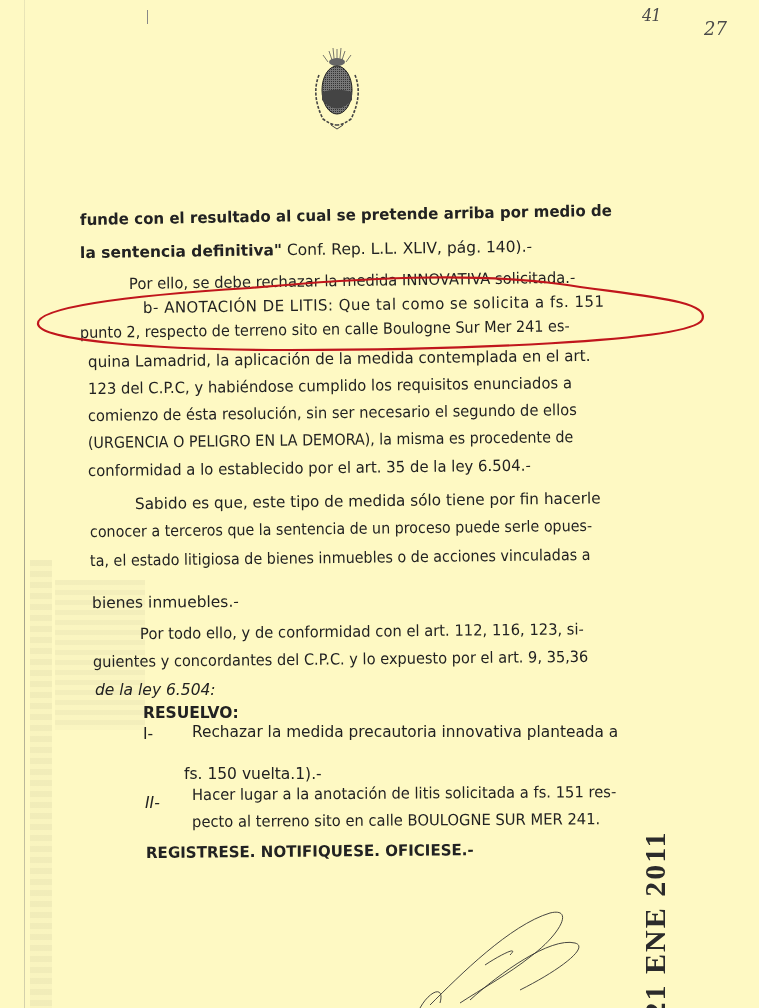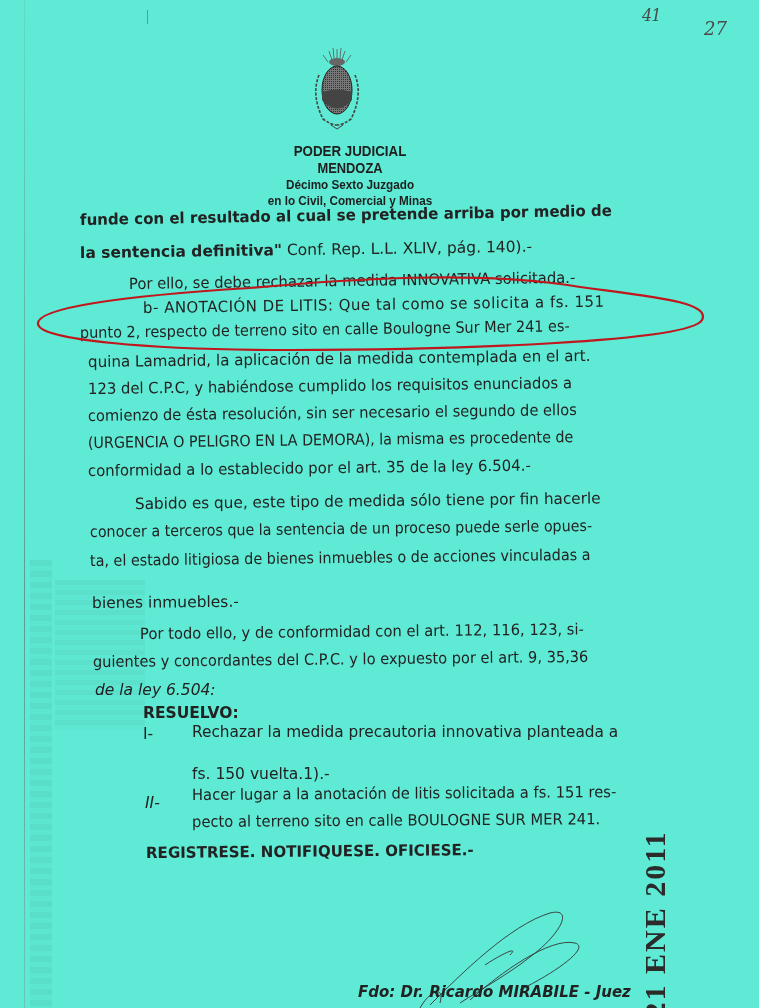--- a/index.html
+++ b/index.html
@@ -12,21 +12,21 @@
       height: 1008px;
       position: relative;
       overflow: hidden;
       font-family: "DejaVu Sans", sans-serif;
       color: #1a1a1a;
     }
     .page {
       position: absolute;
       left: 0; top: 0;
       width: 759px; height: 1008px;
-      background: #5eead4;
+      background: #fef9c3;
     }
     
     .scan-edge-line {
       position: absolute;
       left: 24px; top: 0;
       width: 1px; height: 1008px;
       background: linear-gradient(to bottom, rgba(120,120,120,0.15), rgba(90,90,90,0.55) 60%, rgba(120,120,120,0.3));
     }
     .scan-shadow {
       position: absolute;
@@ -164,26 +164,20 @@
     <ellipse cx="28" cy="45" rx="15" ry="24" fill="url(#hatch)" stroke="#222" stroke-width="1"></ellipse>
     <path d="M13 47 Q28 42 43 47 L43 55 Q28 72 13 55 Z" fill="#444"></path>
 
     <g fill="none" stroke="#444" stroke-width="1.6" stroke-dasharray="3 1.5">
       <path d="M10 30 Q2 50 14 74 Q22 80 28 80"></path>
       <path d="M46 30 Q54 50 42 74 Q34 80 28 80"></path>
     </g>
     <path d="M22 80 L28 84 L34 80" stroke="#444" fill="none"></path>
   </svg>
 
-  <div class="header">
-    <div class="h1">PODER JUDICIAL</div>
-    <div class="h2">MENDOZA</div>
-    <div class="h3">Décimo Sexto Juzgado</div>
-    <div class="h4">en lo Civil, Comercial y Minas</div>
-  </div>
 
   <div class="line bold" style="left:80px; top:210px; transform: rotate(-1deg) scaleX(0.97);">
     <span>funde con el resultado al cual se pretende arriba por medio de</span>
   </div>
   <div class="line" style="left:80px; top:243px; transform: rotate(-0.8deg);">
     <span class="bold">la sentencia definitiva"</span><span> Conf. Rep. L.L. XLIV, pág. 140).-</span>
   </div>
   <div class="line" style="left:129px; top:274px; transform: rotate(-0.8deg) scaleX(0.95);">
     <span>Por ello, se debe rechazar la medida INNOVATIVA solicitada.-</span>
   </div>
@@ -227,21 +221,21 @@
     <span>guientes y concordantes del C.P.C. y lo expuesto por el art. 9, 35,36</span>
   </div>
   <div class="line" style="left:95px; top:680px;font-style:italic;">
     <span>de la ley 6.504:</span>
   </div>
 
   <div class="line bold" style="left:143px; top:667px;margin-top:36px;">RESUELVO:</div>
 
   <div class="line" style="left:143px; top:724px;">I-</div>
   <div class="line" style="left:192px; top:722px; transform: scaleX(0.99);">Rechazar la medida precautoria innovativa  planteada a</div>
-  <div class="line" style="left:192px; top:764px;">fs. 150 vuelta.1).-</div>
+  <div class="line" style="left:184px; top:764px;">fs. 150 vuelta.1).-</div>
 
   <div class="line" style="left:145px; top:793px;font-style:italic;">II-</div>
   <div class="line" style="left:192px; top:785px; transform: rotate(-0.4deg) scaleX(0.95);">Hacer lugar a la anotación de litis solicitada a fs. 151 res-</div>
   <div class="line" style="left:192px; top:812px; transform: rotate(-0.4deg) scaleX(0.95);">pecto al terreno sito en calle BOULOGNE SUR MER 241.</div>
 
   <div class="line bold" style="left:146px; top:843px; transform: rotate(-0.5deg) scaleX(0.97);">REGISTRESE. NOTIFIQUESE. OFICIESE.-</div>
 
   <svg class="ellipse-svg" viewBox="0 0 759 1008">
     <path d="M 250 288
              C 120 296, 36 308, 38 324
@@ -253,19 +247,18 @@
 
   <svg class="signature-svg" viewBox="0 0 200 113">
     <g fill="none" stroke="#333" stroke-width="0.9">
       <path d="M 30 110 C 60 80, 110 30, 150 18 C 175 12, 160 40, 130 62 C 110 78, 80 95, 60 108"></path>
       <path d="M 70 105 C 100 78, 150 42, 175 48 C 190 52, 160 75, 120 95"></path>
       <path d="M 85 70 C 100 60, 120 50, 110 60"></path>
       <path d="M 20 113 C 30 95, 45 90, 40 108"></path>
     </g>
   </svg>
 
-  <div class="signature-line">Fdo: Dr. Ricardo MIRABILE - Juez</div>
 
   <div class="stamp">
     <div class="stamp-text">21 ENE 2011</div>
   </div>
 
 </div>
 
 </body></html>

